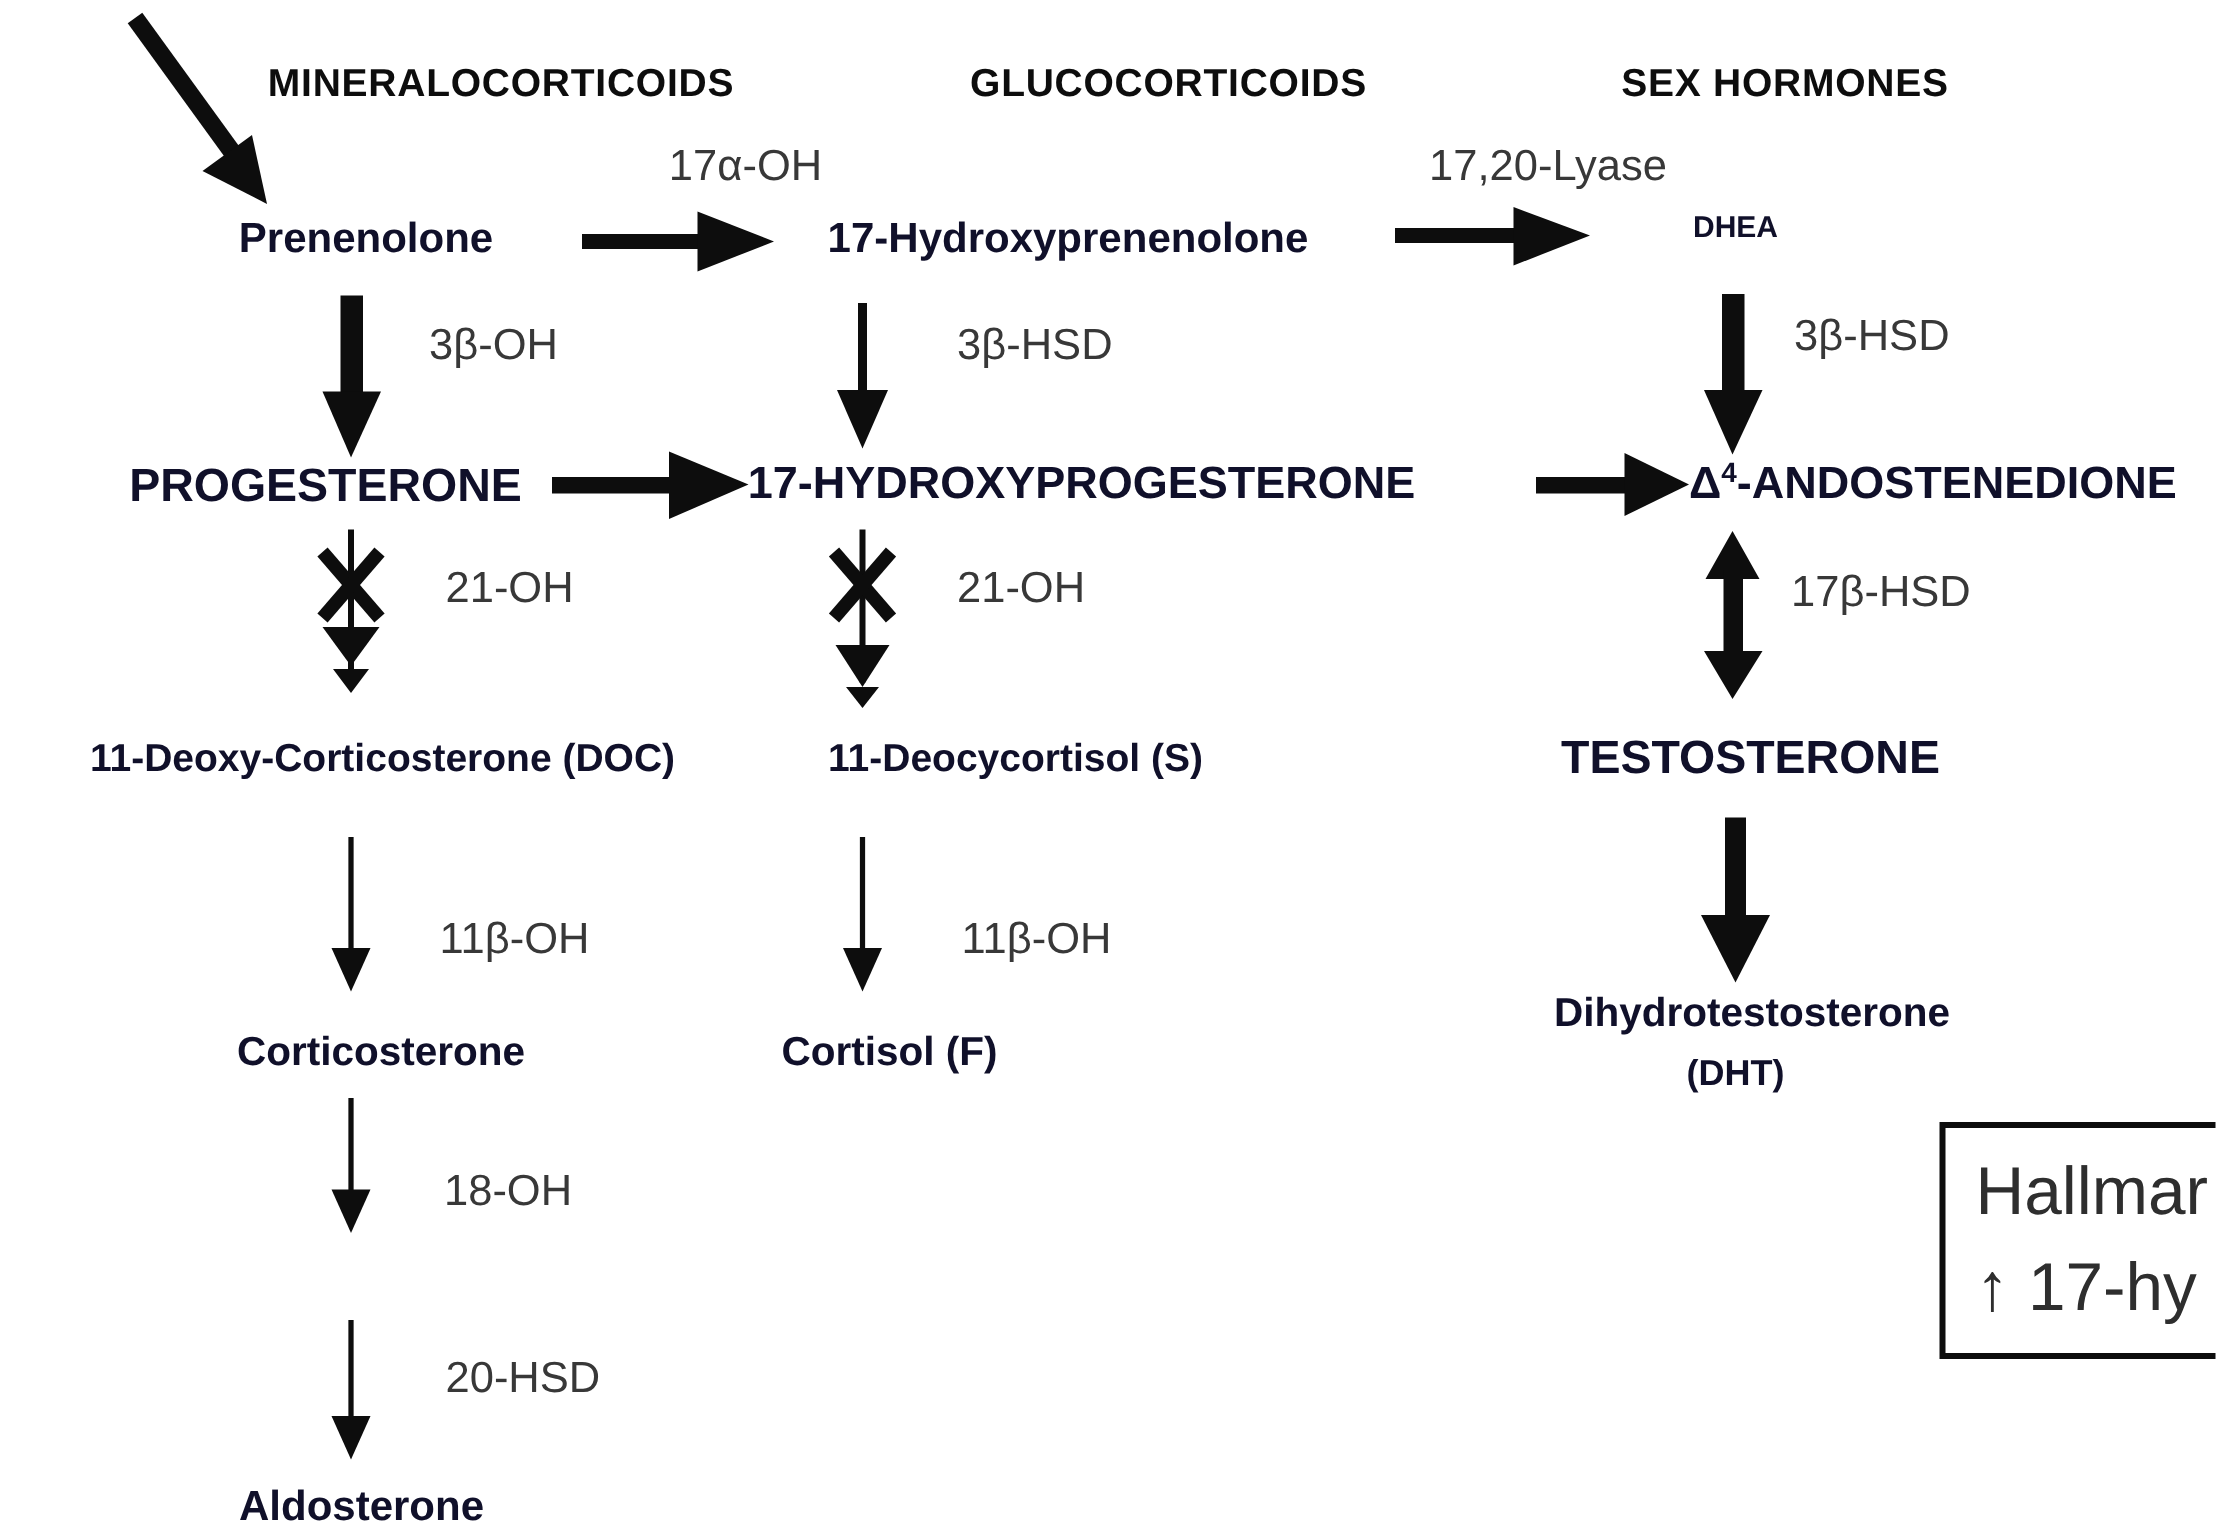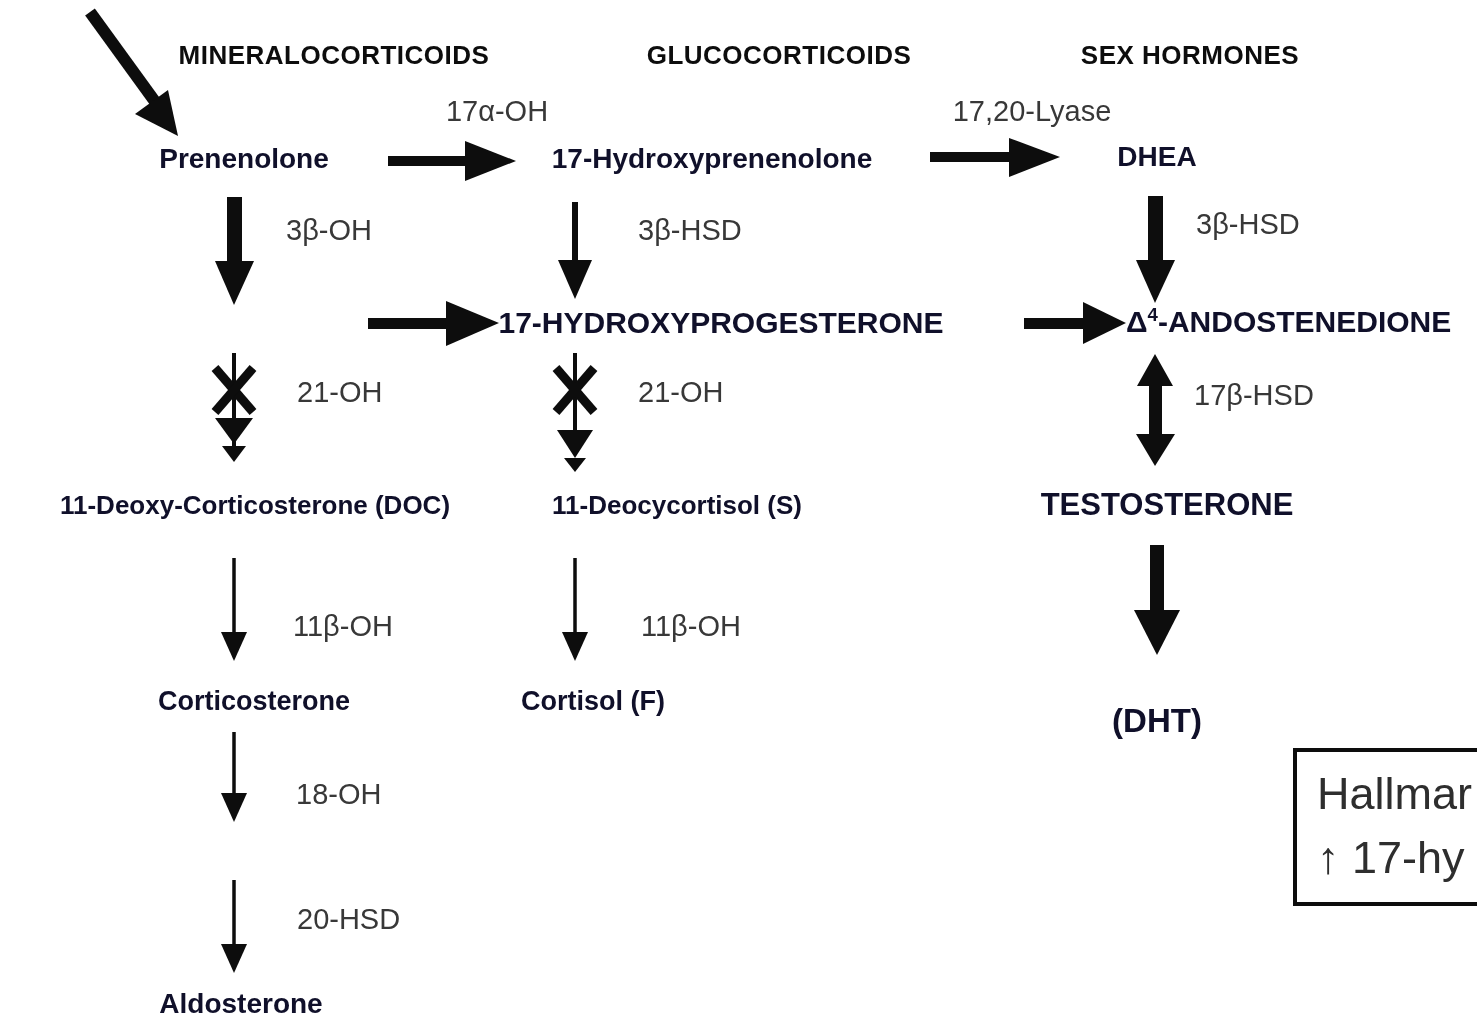--- a/index.html
+++ b/index.html
@@ -107,32 +107,34 @@
       </g>
     </g>
   </svg>
 
   <div class="txt hdr" style="left:334px;top:40px">MINERALOCORTICOIDS</div>
   <div class="txt hdr" style="left:779px;top:40px">GLUCOCORTICOIDS</div>
   <div class="txt hdr" style="left:1190px;top:40px">SEX HORMONES</div>
 
   <div class="txt cmp" style="left:244px;top:143px;font-size:28px">Prenenolone</div>
   <div class="txt cmp" style="left:712px;top:143px;font-size:28px">17-Hydroxyprenenolone</div>
-  <div class="txt cmp" style="left:1157px;top:141px;font-size:28px">DHEA</div>
+  <div class="txt cmp" style="left:1157px;top:141px;font-size:20px">DHEA</div>
 
+  <div class="txt cmp" style="left:217px;top:306px;font-size:31px">PROGESTERONE</div>
   <div class="txt cmp" style="left:721px;top:306px;font-size:30px">17-HYDROXYPROGESTERONE</div>
   <div class="txt cmp-left" style="left:1126px;top:304px;font-size:30px"><span>Δ</span><sup>4</sup><span>-ANDOSTENEDIONE</span></div>
 
   <div class="txt cmp" style="left:255px;top:490px;font-size:26px">11-Deoxy-Corticosterone (DOC)</div>
   <div class="txt cmp" style="left:677px;top:490px;font-size:26px">11-Deocycortisol (S)</div>
   <div class="txt cmp" style="left:1167px;top:487px;font-size:31px">TESTOSTERONE</div>
 
   <div class="txt cmp" style="left:254px;top:686px;font-size:27px">Corticosterone</div>
   <div class="txt cmp" style="left:593px;top:686px;font-size:27px">Cortisol (F)</div>
-  <div class="txt cmp" style="left:1157px;top:702px;font-size:33px">(DHT)</div>
+  <div class="txt cmp" style="left:1168px;top:660px;font-size:27px">Dihydrotestosterone</div>
+  <div class="txt cmp" style="left:1157px;top:702px;font-size:24px">(DHT)</div>
 
   <div class="txt cmp" style="left:241px;top:988px;font-size:28px">Aldosterone</div>
 
   <div class="txt enz enz-c" style="left:462px;top:95px">17α-OH</div>
   <div class="txt enz enz-c" style="left:997px;top:95px">17,20-Lyase</div>
   <div class="txt enz" style="left:286px;top:214px">3β-OH</div>
   <div class="txt enz" style="left:638px;top:214px">3β-HSD</div>
   <div class="txt enz" style="left:1196px;top:208px">3β-HSD</div>
   <div class="txt enz" style="left:297px;top:376px">21-OH</div>
   <div class="txt enz" style="left:638px;top:376px">21-OH</div>

